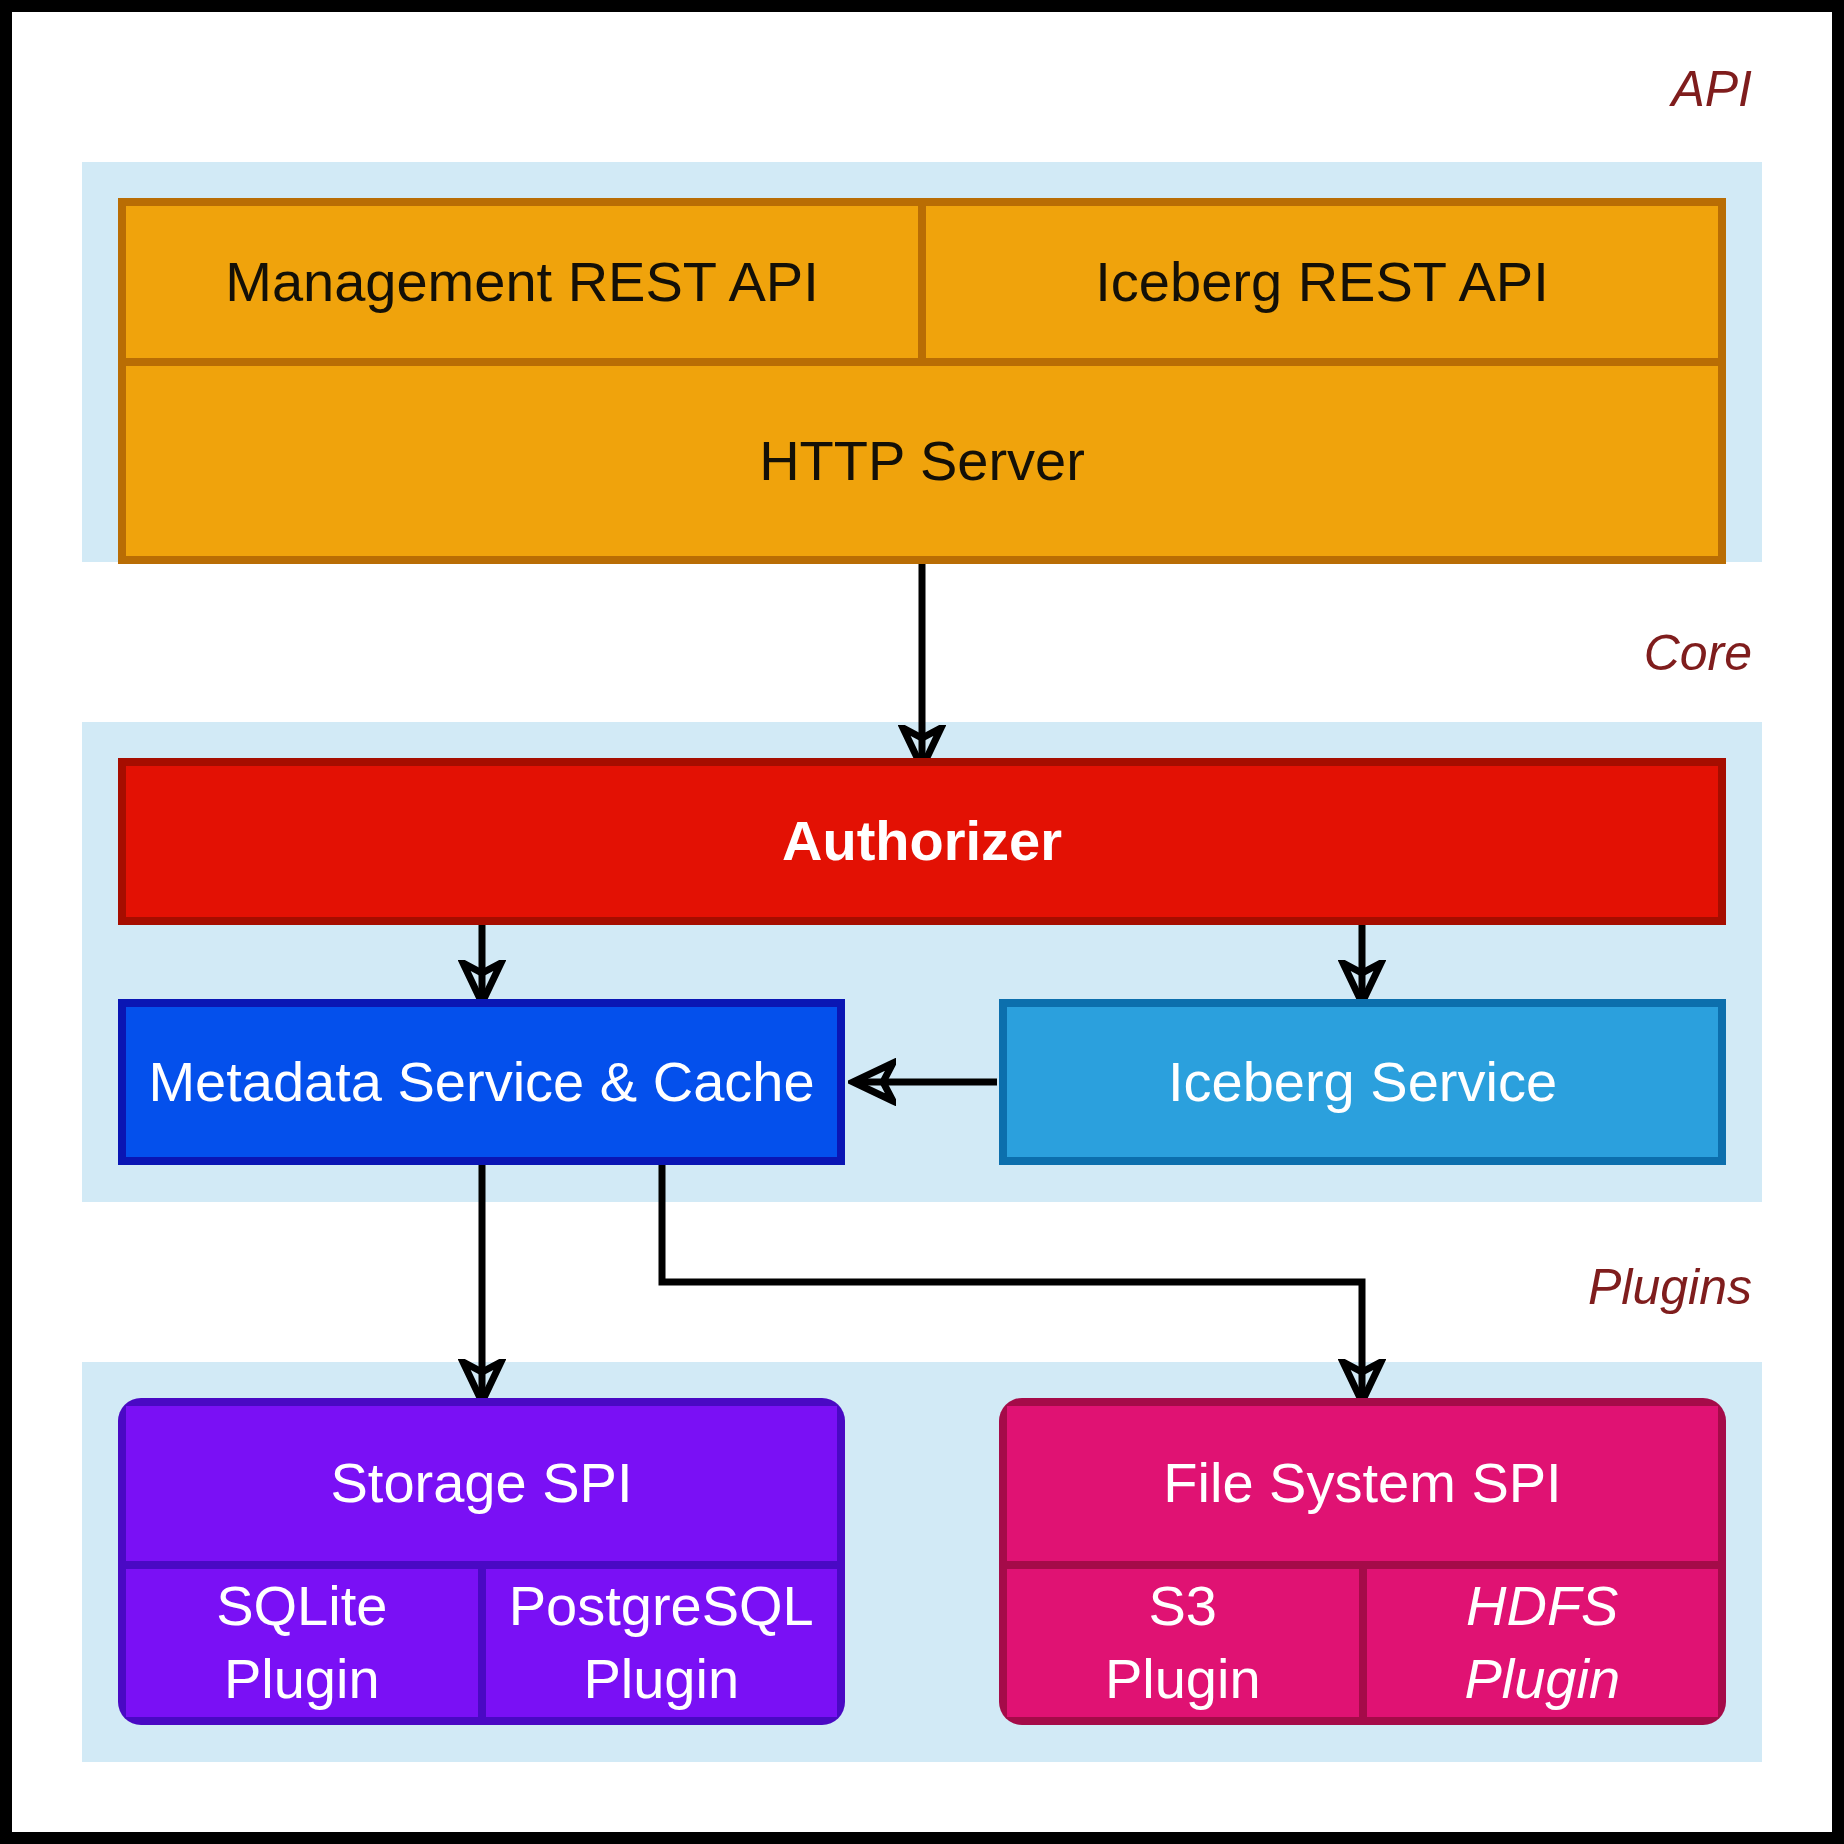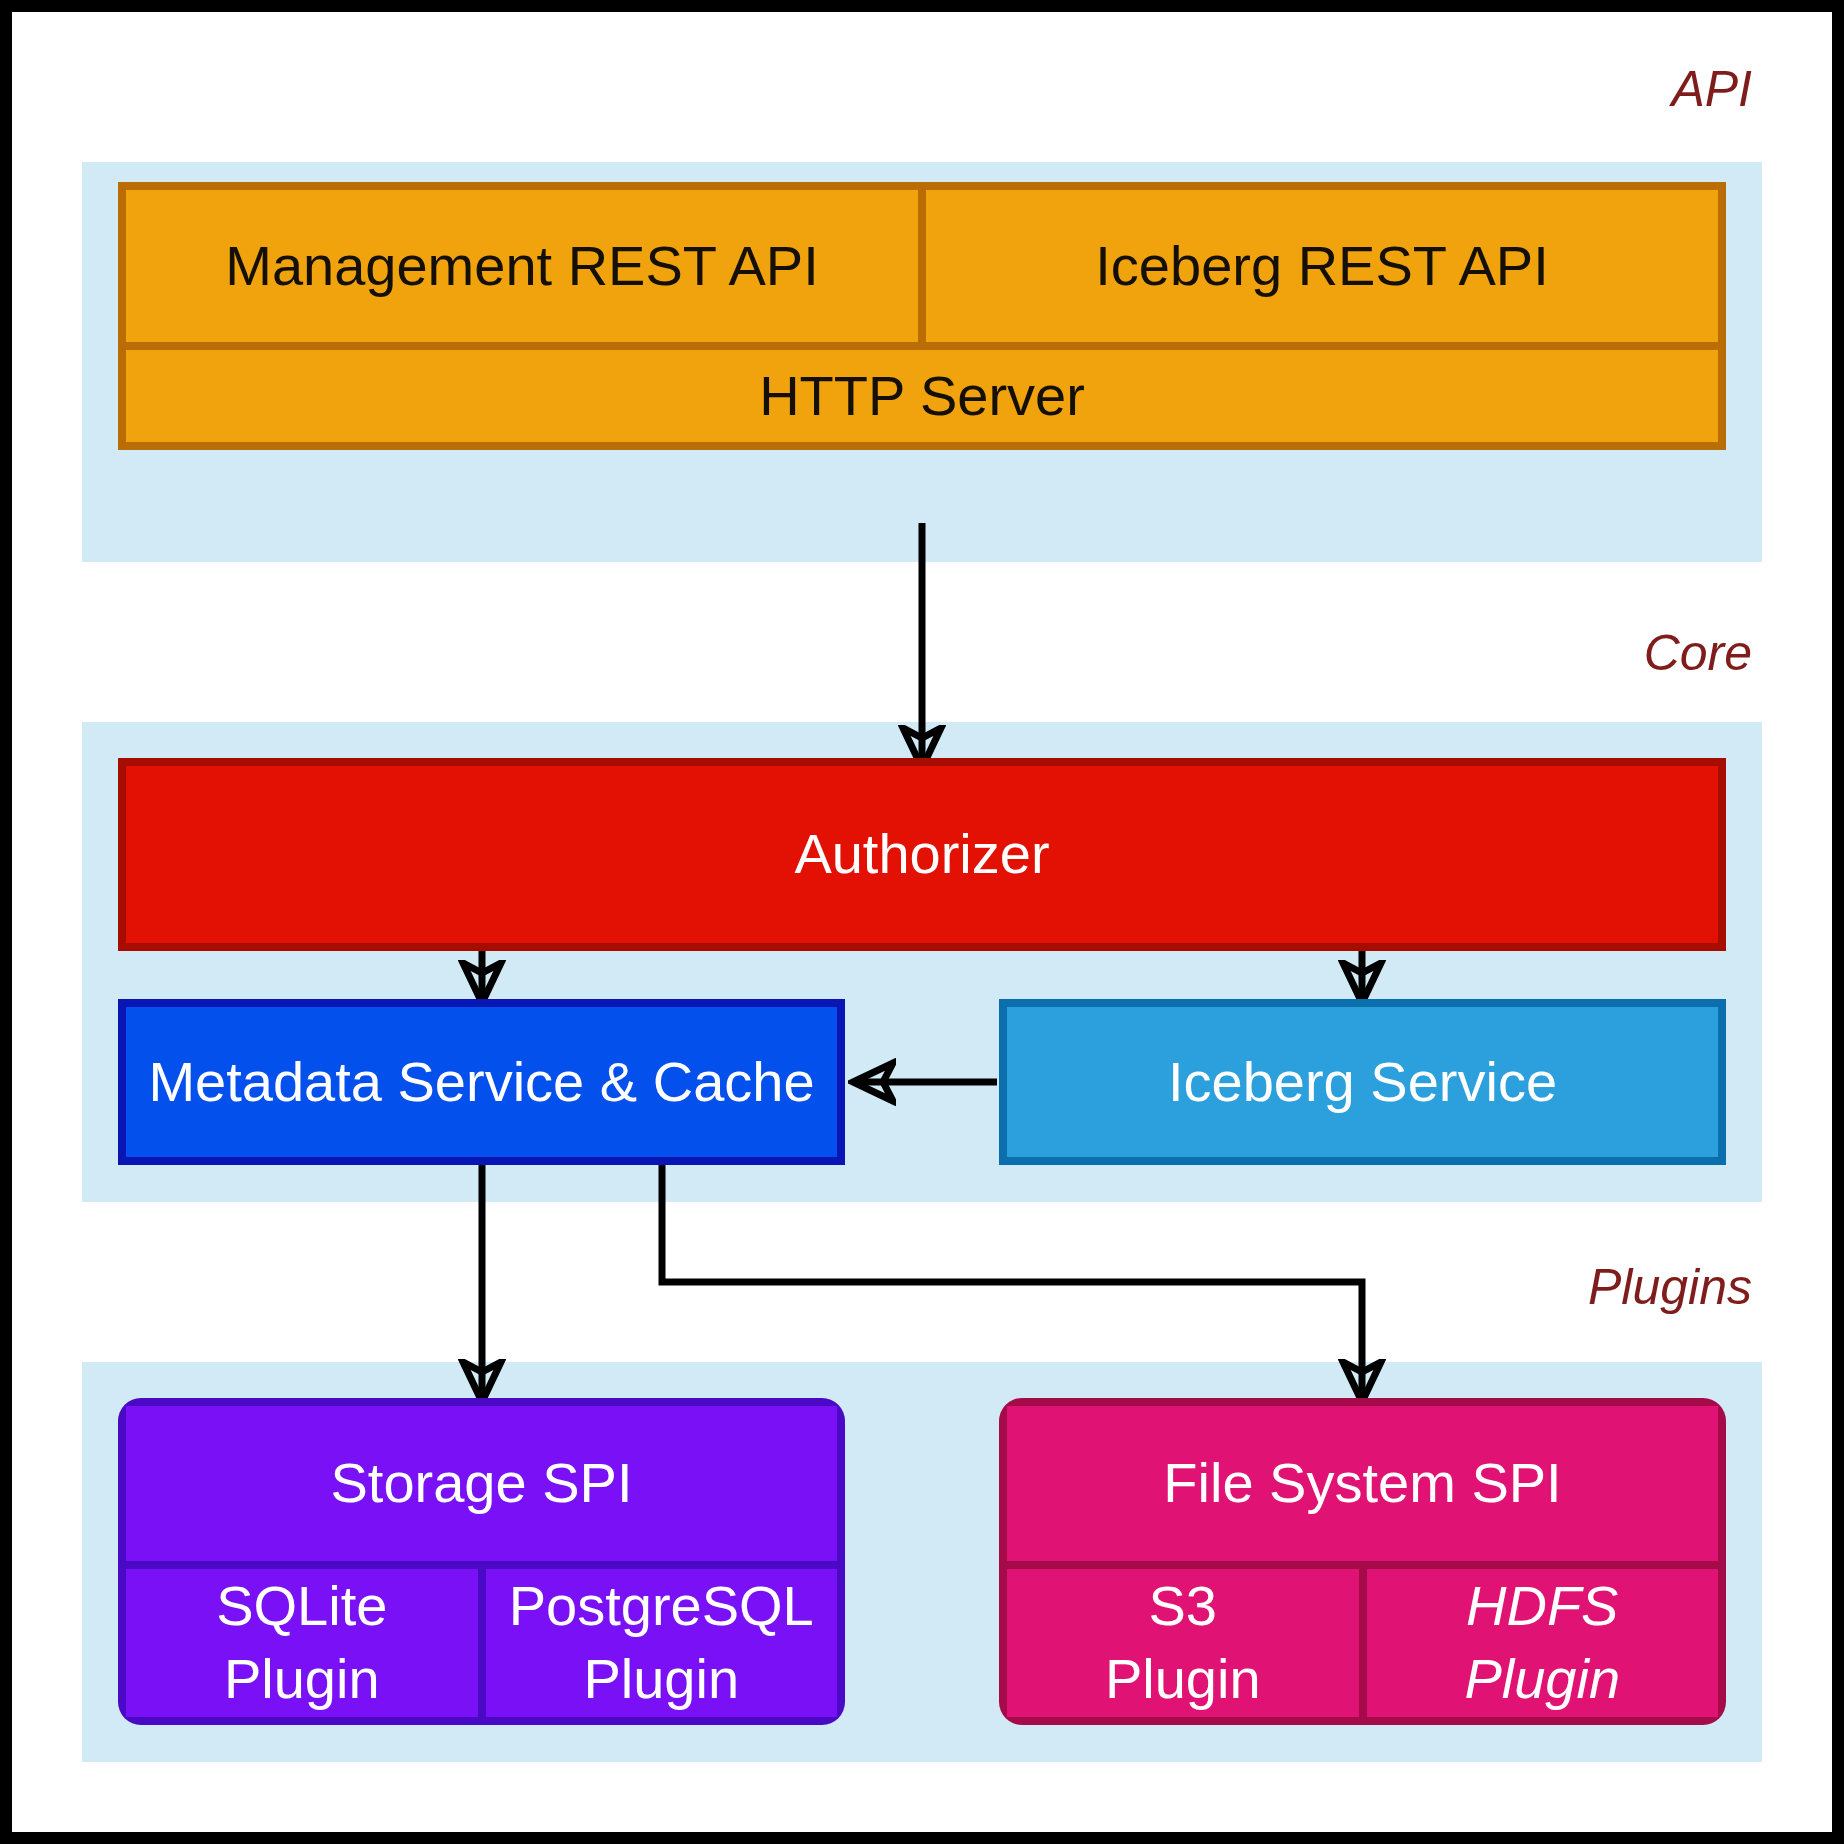--- a/index.html
+++ b/index.html
@@ -49,25 +49,25 @@
     align-items:center;
     justify-content:center;
     text-align:center;
     font-size:56px;
     line-height:1.3;
     white-space:pre-line;
   }
   .dark-text{color:#141007;}
   .light-text{color:#ffffff;}
 
-  #g-api{left:118px;top:182px;width:1608px;height:268px;
+  #g-api{left:118px;top:198px;width:1608px;height:366px;
          grid-template-columns:1fr 1fr;grid-template-rows:152px auto;}
   #g-api .span2{grid-column:1 / span 2;}
 
-  #g-auth{left:118px;top:758px;width:1608px;height:193px;grid-template-rows:1fr;}
+  #g-auth{left:118px;top:758px;width:1608px;height:167px;grid-template-rows:1fr;font-weight:bold;}
   #g-meta{left:118px;top:999px;width:727px;height:166px;grid-template-rows:1fr;}
   #g-ice{left:999px;top:999px;width:727px;height:166px;grid-template-rows:1fr;}
 
   #g-storage,#g-fs{width:727px;height:327px;top:1398px;
          grid-template-columns:1fr 1fr;grid-template-rows:155px auto;border-radius:23px;}
   #g-storage{left:118px;}
   #g-fs{left:999px;}
   #g-storage .span2,#g-fs .span2{grid-column:1 / span 2;}
 
   #arrow-layer{

